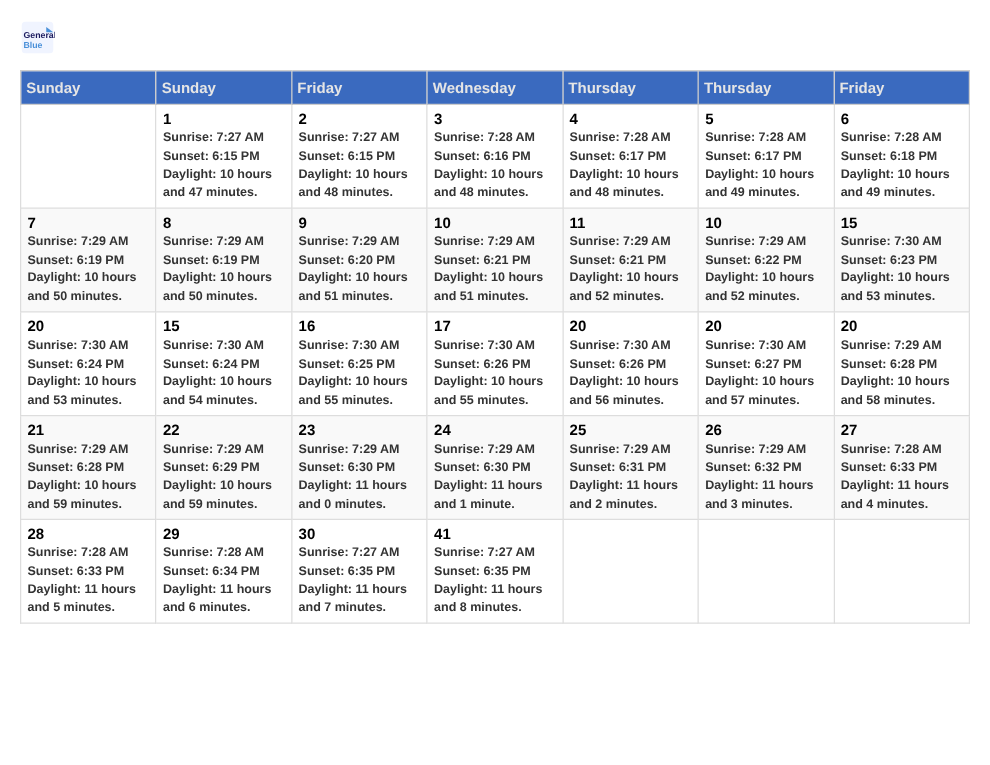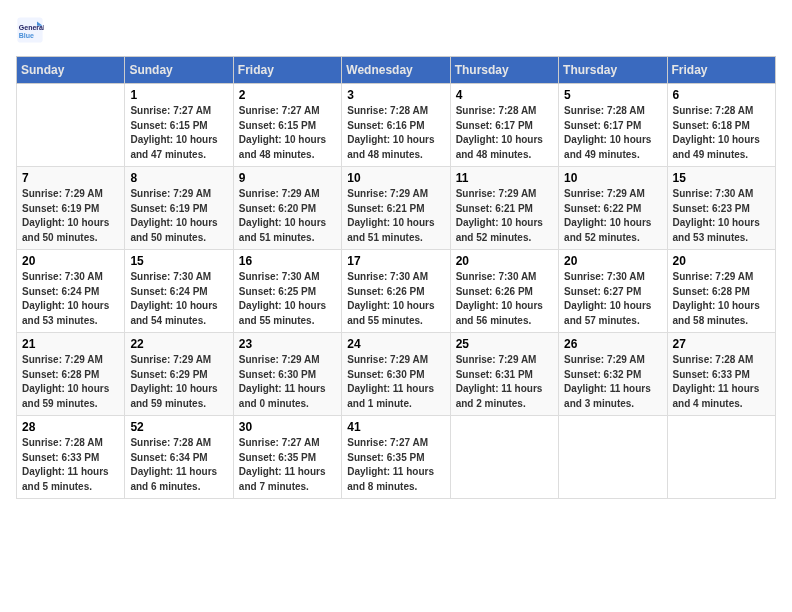--- a/index.html
+++ b/index.html
@@ -312,21 +312,21 @@
       </tr>
       <tr>
         <td>
           <div class="day-num">28</div>
           <div class="day-info" style="white-space: pre-line;">Sunrise: 7:28 AM
 Sunset: 6:33 PM
 Daylight: 11 hours
 and 5 minutes.</div>
         </td>
         <td>
-          <div class="day-num">52</div>
+          <div class="day-num">29</div>
           <div class="day-info" style="white-space: pre-line;">Sunrise: 7:28 AM
 Sunset: 6:34 PM
 Daylight: 11 hours
 and 6 minutes.</div>
         </td>
         <td>
           <div class="day-num">30</div>
           <div class="day-info" style="white-space: pre-line;">Sunrise: 7:27 AM
 Sunset: 6:35 PM
 Daylight: 11 hours

